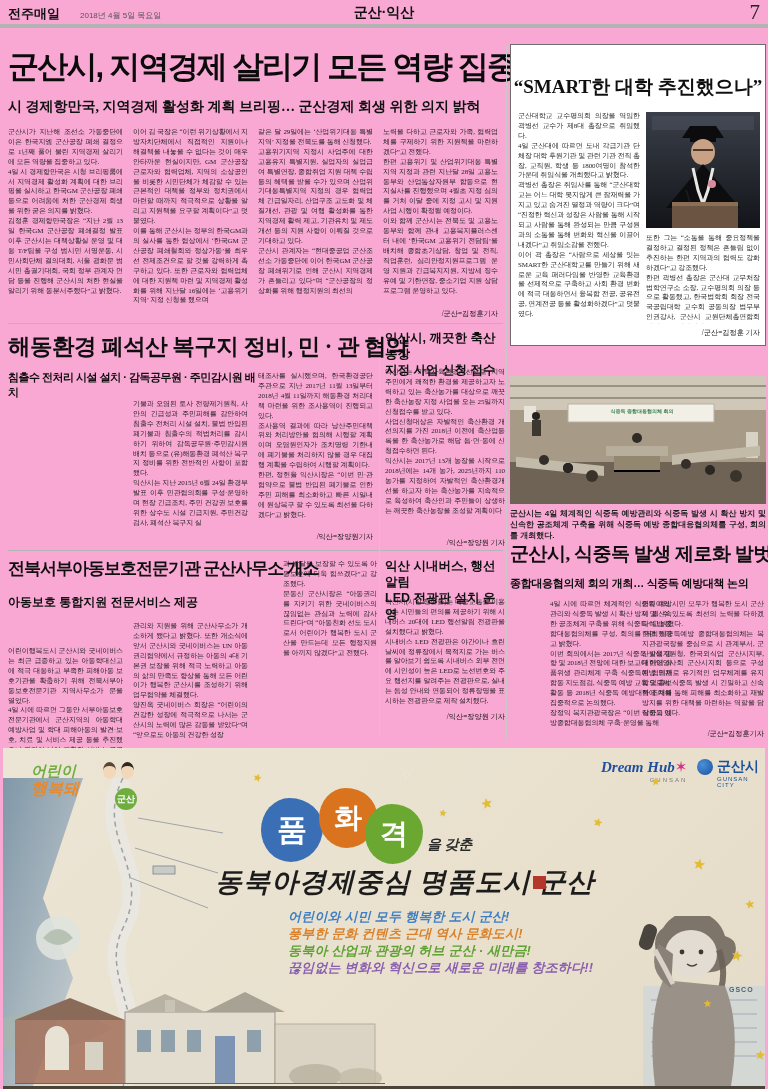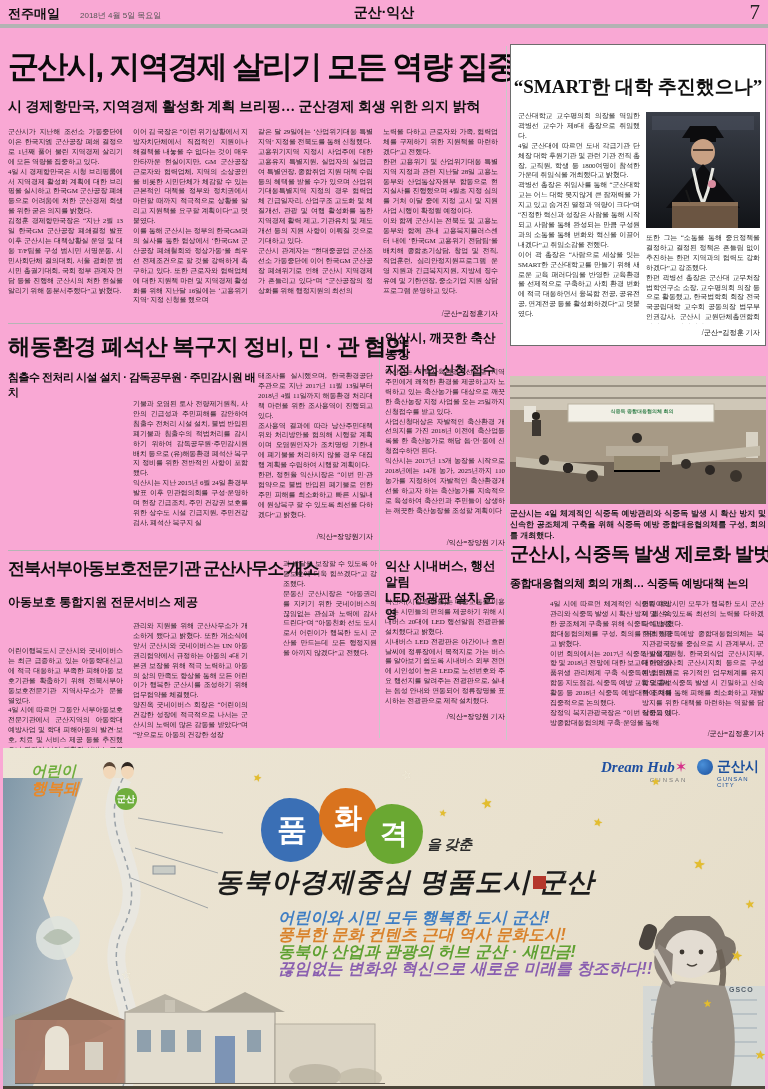--- a/index.html
+++ b/index.html
@@ -13,21 +13,21 @@
   .serif-h{position:absolute;font-family:"Liberation Serif",serif;font-weight:700;color:#0f0f0f;white-space:nowrap;}
   .sans-h{position:absolute;font-family:"Liberation Sans",sans-serif;font-weight:700;color:#0f0f0f;}
   .vline{position:absolute;width:1px;background:#c9c9c9;}
   .hline{position:absolute;height:1px;background:#b5b5b5;}
   .pbox{position:absolute;left:510px;top:44px;width:256px;height:302px;border:1px solid #6d6d6d;box-sizing:border-box;background:#fff;}
   .photo{position:absolute;overflow:hidden;background:#888;}
   .ad{position:absolute;left:3px;top:748px;width:762px;height:338px;overflow:hidden;
       background:linear-gradient(135deg,#ece5d5 0%,#e9e1ce 55%,#e4dcc8 100%);border-bottom:3px solid #4a4438;}
   .star{position:absolute;color:#e3bd2e;text-shadow:0 0 1px #d8b02a;}
   .star.w{color:#fbf7ea;text-shadow:0 0 1px #cfc6a8;}
-  .slogan{position:absolute;left:275px;font-style:italic;font-weight:bold;font-size:16px;
+  .slogan{position:absolute;left:285px;font-style:italic;font-weight:bold;font-size:13px;
           font-family:"Liberation Sans",sans-serif;letter-spacing:0.2px;white-space:nowrap;}
   .blob{position:absolute;border-radius:46% 54% 52% 48%/50% 46% 54% 50%;display:flex;align-items:center;justify-content:center;
         color:#fff;font-family:"Liberation Serif",serif;font-weight:900;}
 </style>
 </head>
 <body>
 
 <div class="page">
 
   <div class="abs" style="left:8px;top:5px;font-size:13px;font-weight:900;color:#111;">전주매일</div>

